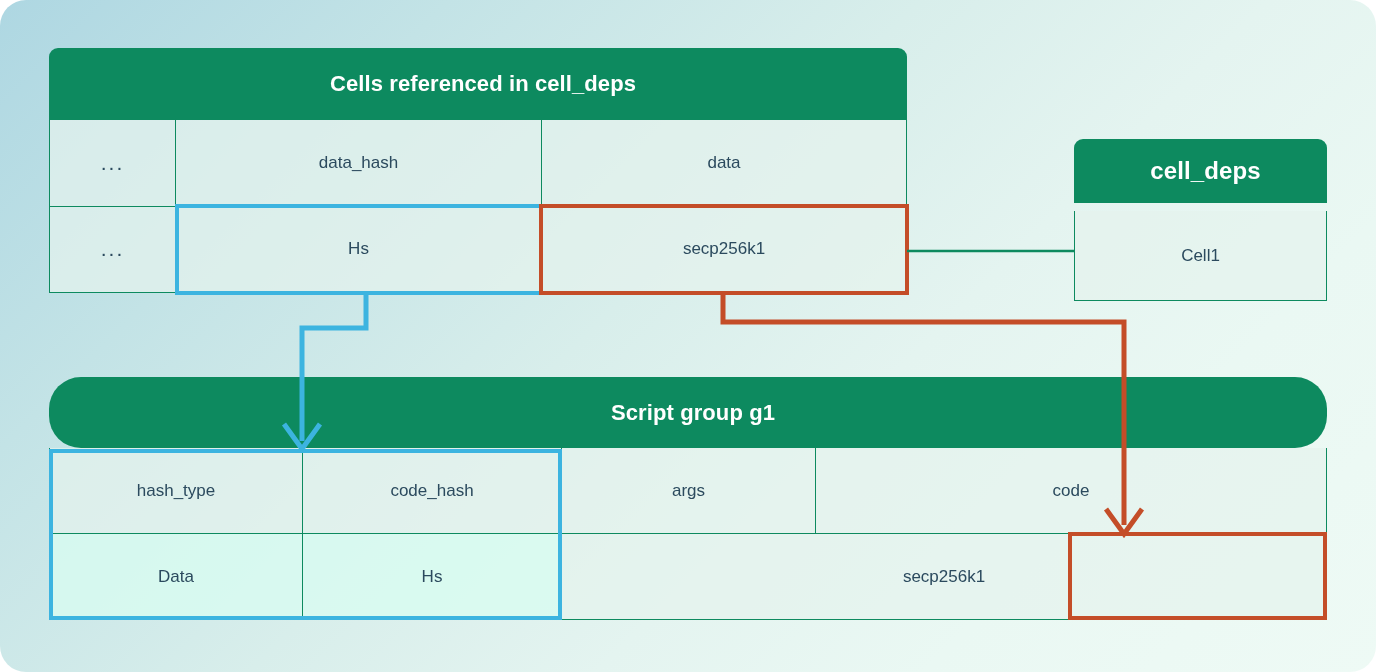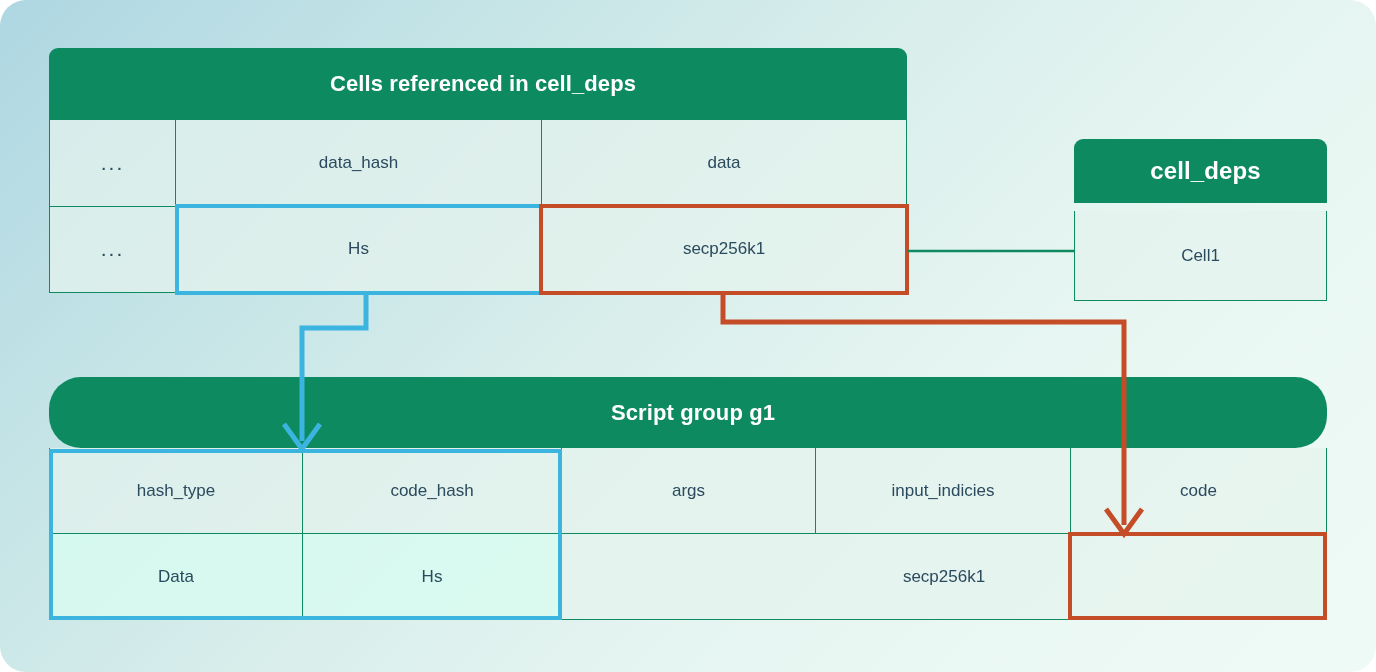--- a/index.html
+++ b/index.html
@@ -72,21 +72,20 @@
     </div>
   </div>
 
   <div class="tbl" style="left:49px;top:377px;width:1278px;height:243px;">
     <div class="hdr" style="height:71px;font-size:22px;border-radius:32px;">Script group g1</div>
     <div class="grid" style="top:71px;height:172px;">
       <div class="row">
         <div class="cell c-hdrrow" style="width:253px;">hash_type</div>
         <div class="cell c-hdrrow" style="width:259px;">code_hash</div>
         <div class="cell c-hdrrow" style="width:254px;">args</div>
-        <div class="cell c-hdrrow" style="width:255px;">input_indicies</div>
         <div class="cell c-hdrrow" style="flex:1;">code</div>
       </div>
       <div class="row r2">
         <div class="cell c-datarow" style="width:253px;">Data</div>
         <div class="cell c-datarow" style="width:259px;">Hs</div>
         <div class="cell c-hdrrow" style="flex:1;">secp256k1</div>
       </div>
     </div>
   </div>
 

